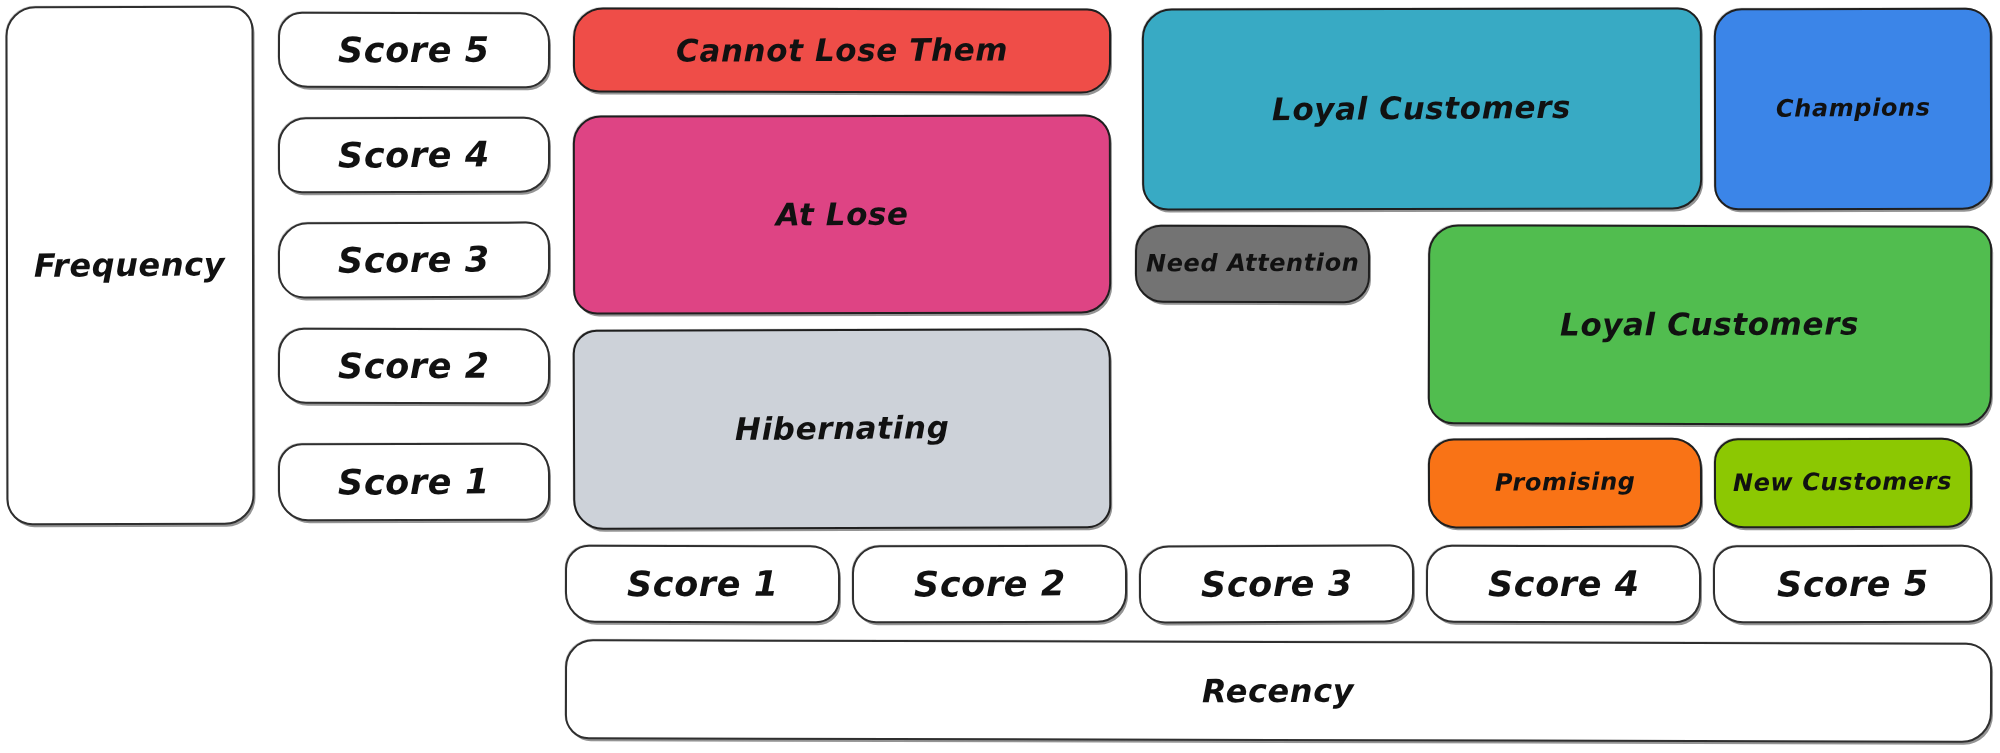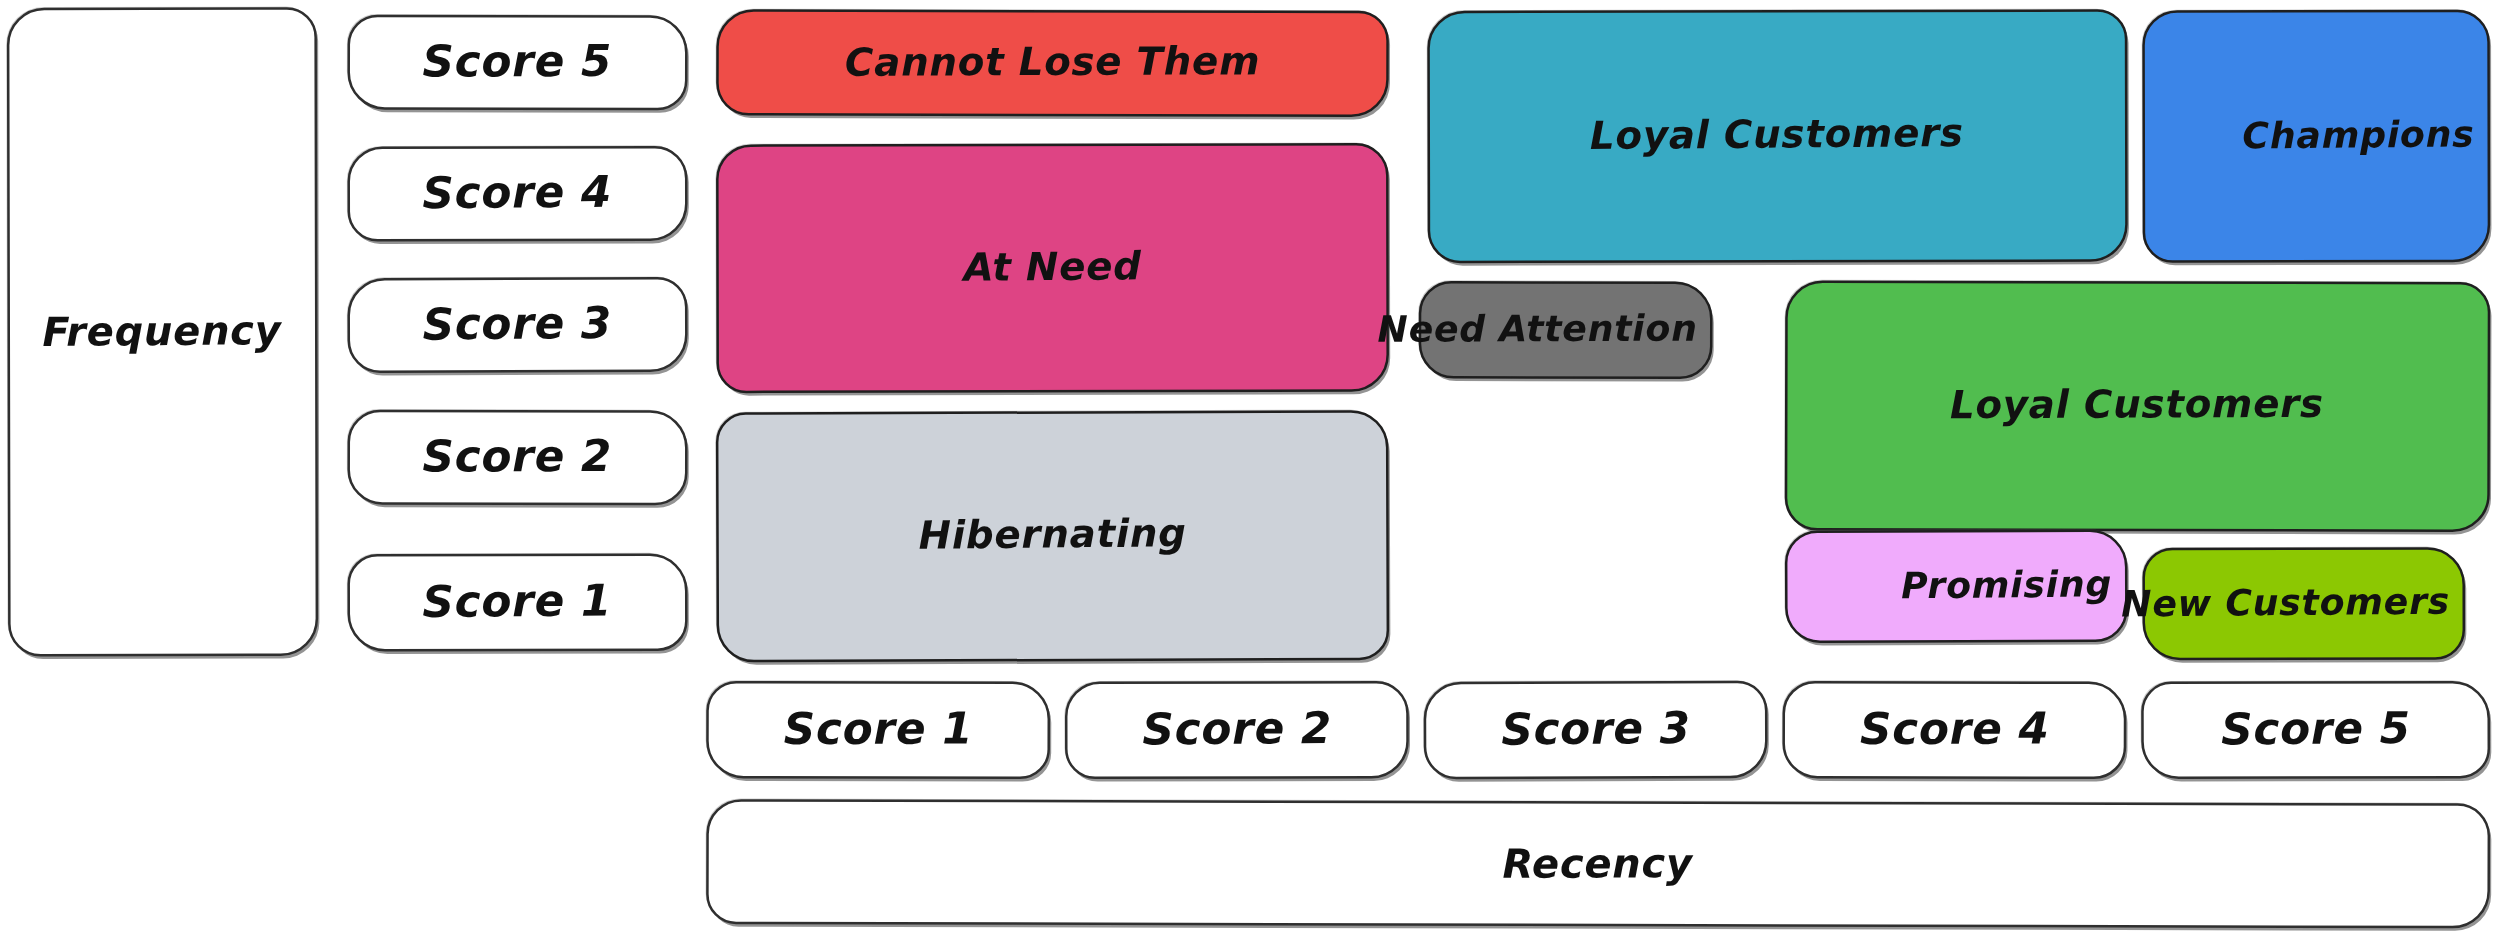--- a/index.html
+++ b/index.html
@@ -60,22 +60,21 @@
   }
 
   
   .box.seg {
     border-width: 2.5px;
     border-color: #1f1f1f;
     font-size: 31px;
     font-weight: 700;
   }
   .box.seg.small {
-    font-size: 29px;
-    justify-content: flex-end;
+    font-size: 24px;
   }
 
   
   .r1 { border-radius: 30px 24px 30px 26px; }
   .r2 { border-radius: 24px 30px 24px 30px; }
   .r3 { border-radius: 28px 26px 30px 24px; }
   .r4 { border-radius: 26px 30px 26px 28px; }
 
   .tilt-a { transform: rotate(-0.12deg); }
   .tilt-b { transform: rotate(0.14deg); }
@@ -108,21 +107,21 @@
 
   <div class="box plain r2 tilt-a" style="left:278px; top:443px; width:272px; height:78px;">
     <span class="label">Score 1</span>
   </div>
 
   <div class="box seg r1 tilt-b" style="left:573px; top:8px; width:538px; height:85px; background:#EF4D48;">
     <span class="label">Cannot Lose Them</span>
   </div>
 
   <div class="box seg r3 tilt-a" style="left:573px; top:115px; width:538px; height:199px; background:#DE4484;">
-    <span class="label">At Need</span>
+    <span class="label">At Lose</span>
   </div>
 
   <div class="box seg r2 tilt-c" style="left:573px; top:329px; width:538px; height:200px; background:#CDD2D9;">
     <span class="label">Hibernating</span>
   </div>
 
   <div class="box seg r1 tilt-a" style="left:1142px; top:8px; width:560px; height:202px; background:#38AAC4;">
     <span class="label">Loyal Customers</span>
   </div>
 
@@ -132,21 +131,21 @@
 
 
   <div class="box seg small r3 tilt-a" style="left:1714px; top:8px; width:278px; height:202px; background:#3B85E8;">
     <span class="label">Champions</span>
   </div>
 
   <div class="box seg r1 tilt-b" style="left:1428px; top:225px; width:564px; height:200px; background:#51BD4F;">
     <span class="label">Loyal Customers</span>
   </div>
 
-  <div class="box seg small r4 tilt-c" style="left:1428px; top:424px; width:274px; height:90px; background:#f0abfc;">
+  <div class="box seg small r4 tilt-c" style="left:1428px; top:438px; width:274px; height:90px; background:#f97316;">
     <span class="label">Promising</span>
   </div>
 
   <div class="box seg small r2 tilt-a" style="left:1714px; top:438px; width:258px; height:90px; background:#8CC802;">
     <span class="label">New Customers</span>
   </div>
 
   <div class="box plain r2 tilt-b" style="left:565px; top:545px; width:275px; height:78px;">
     <span class="label">Score 1</span>
   </div>

